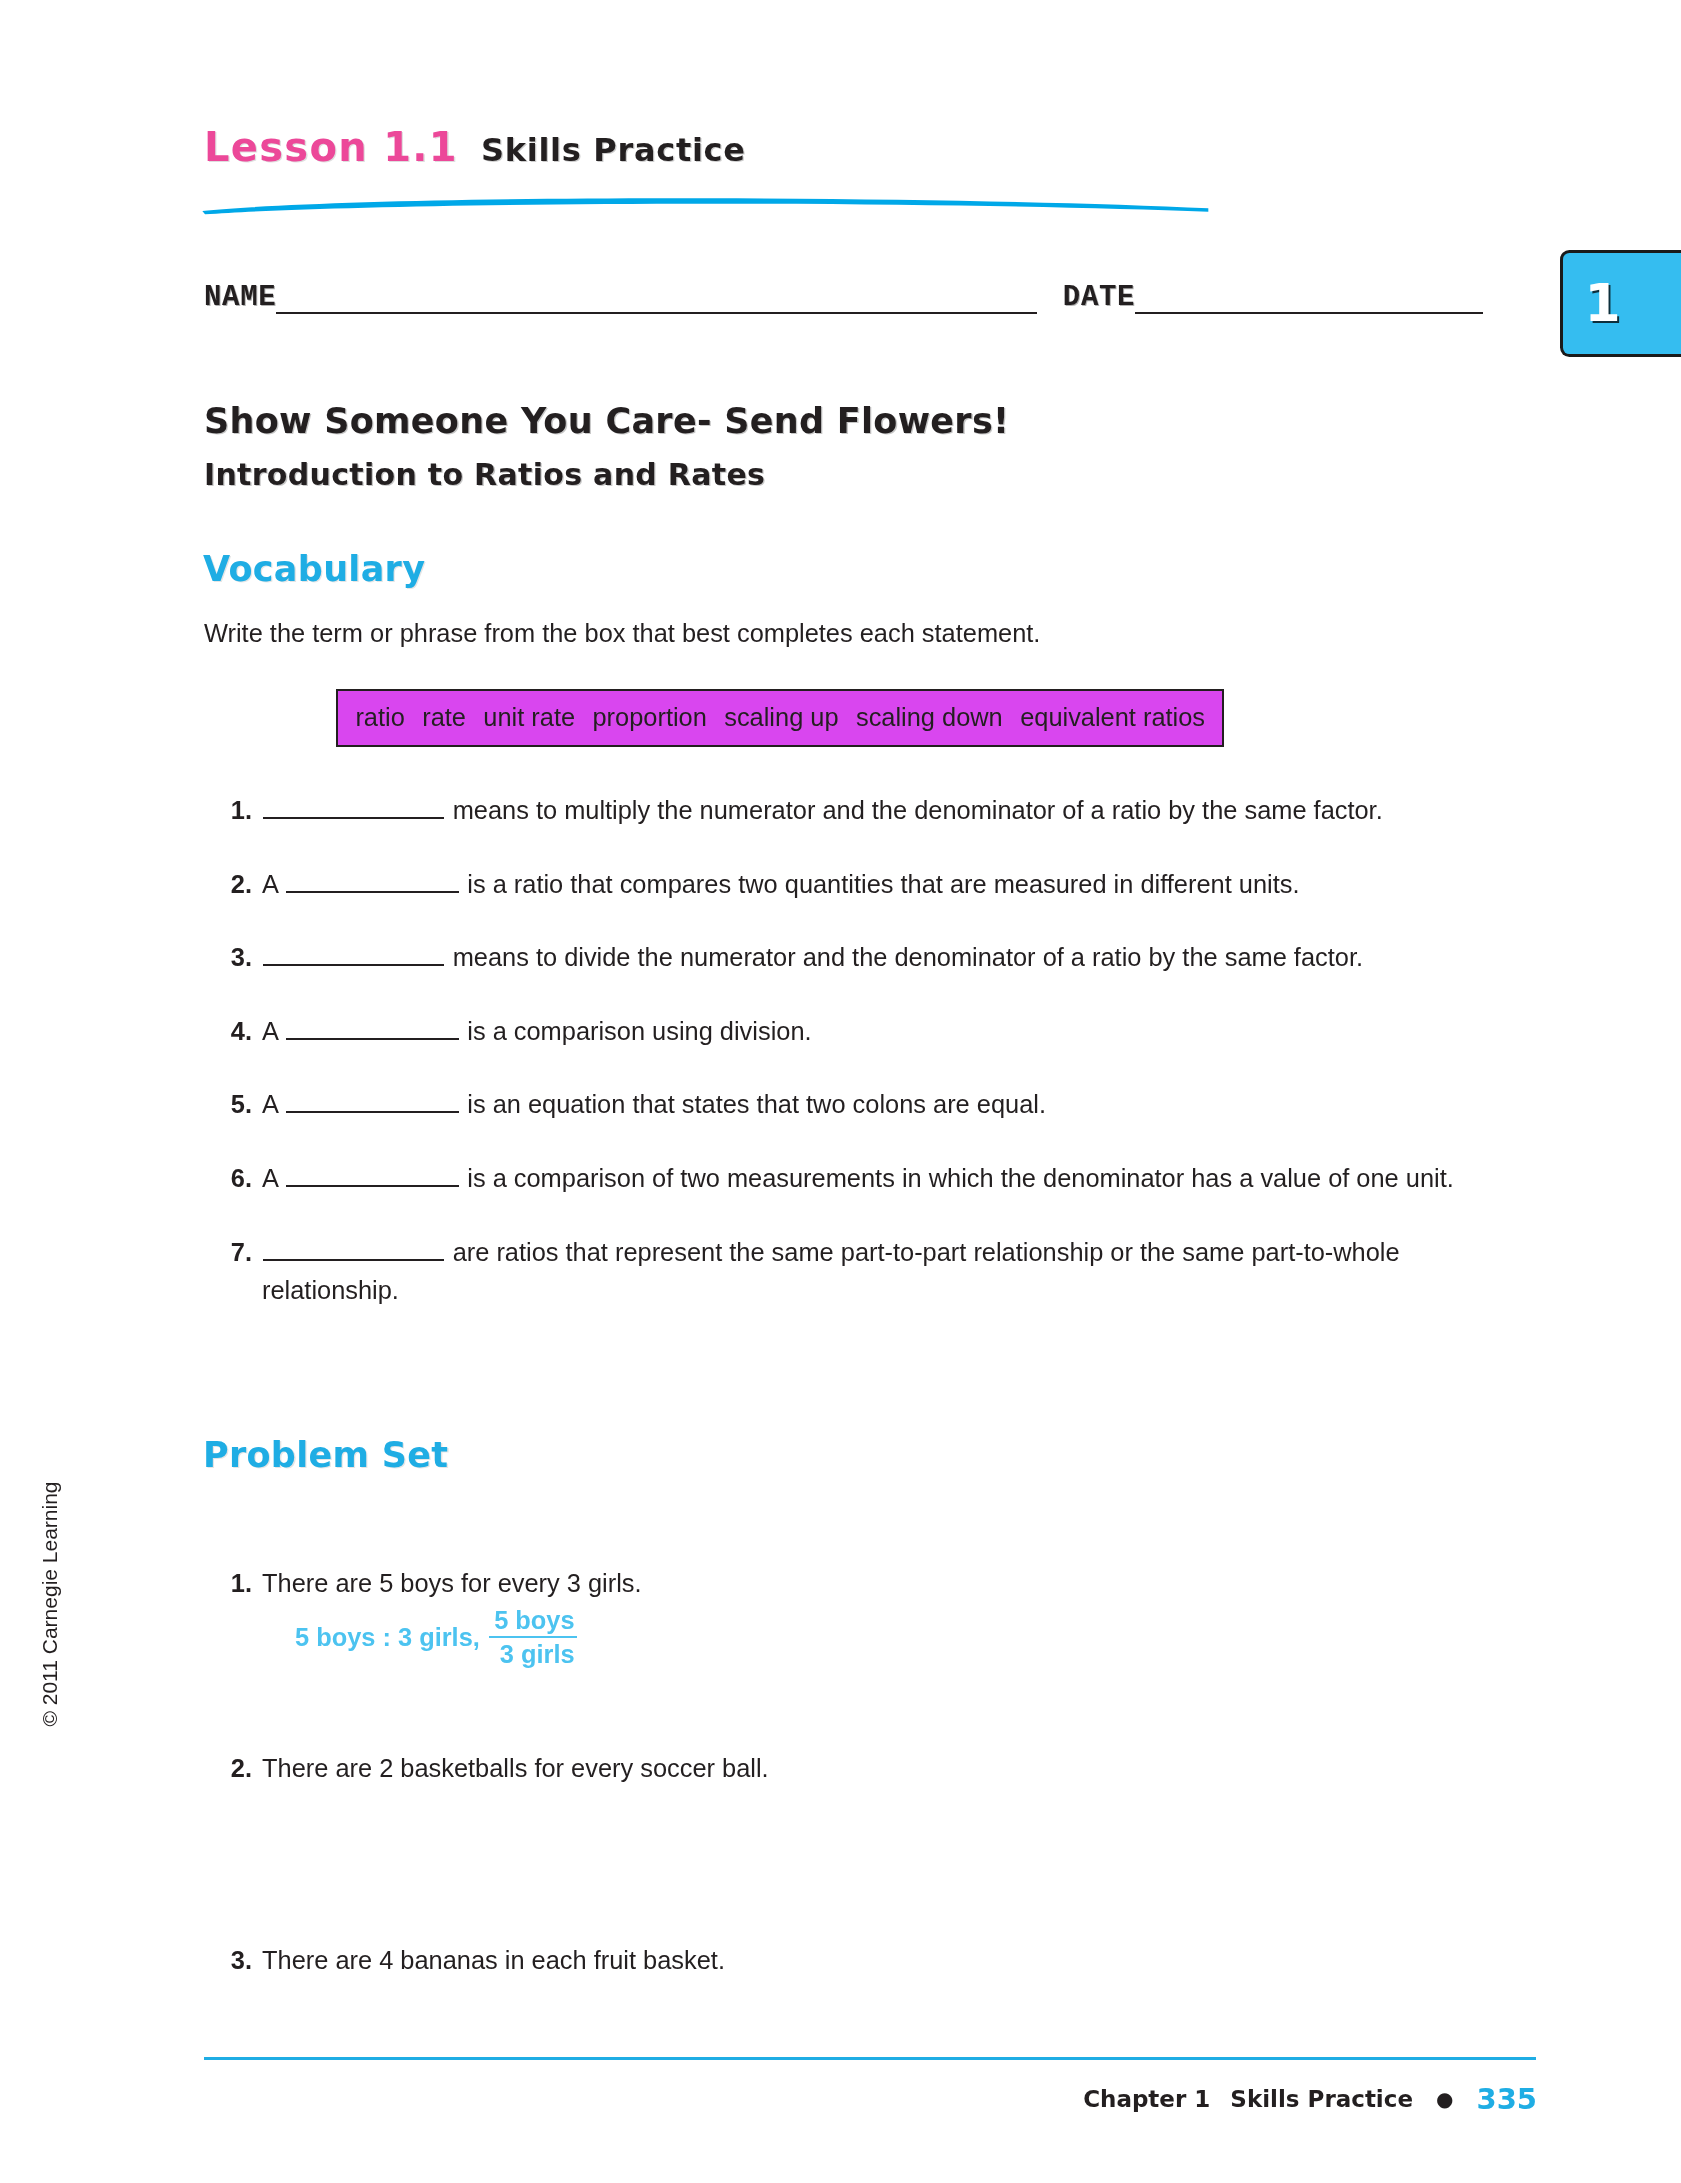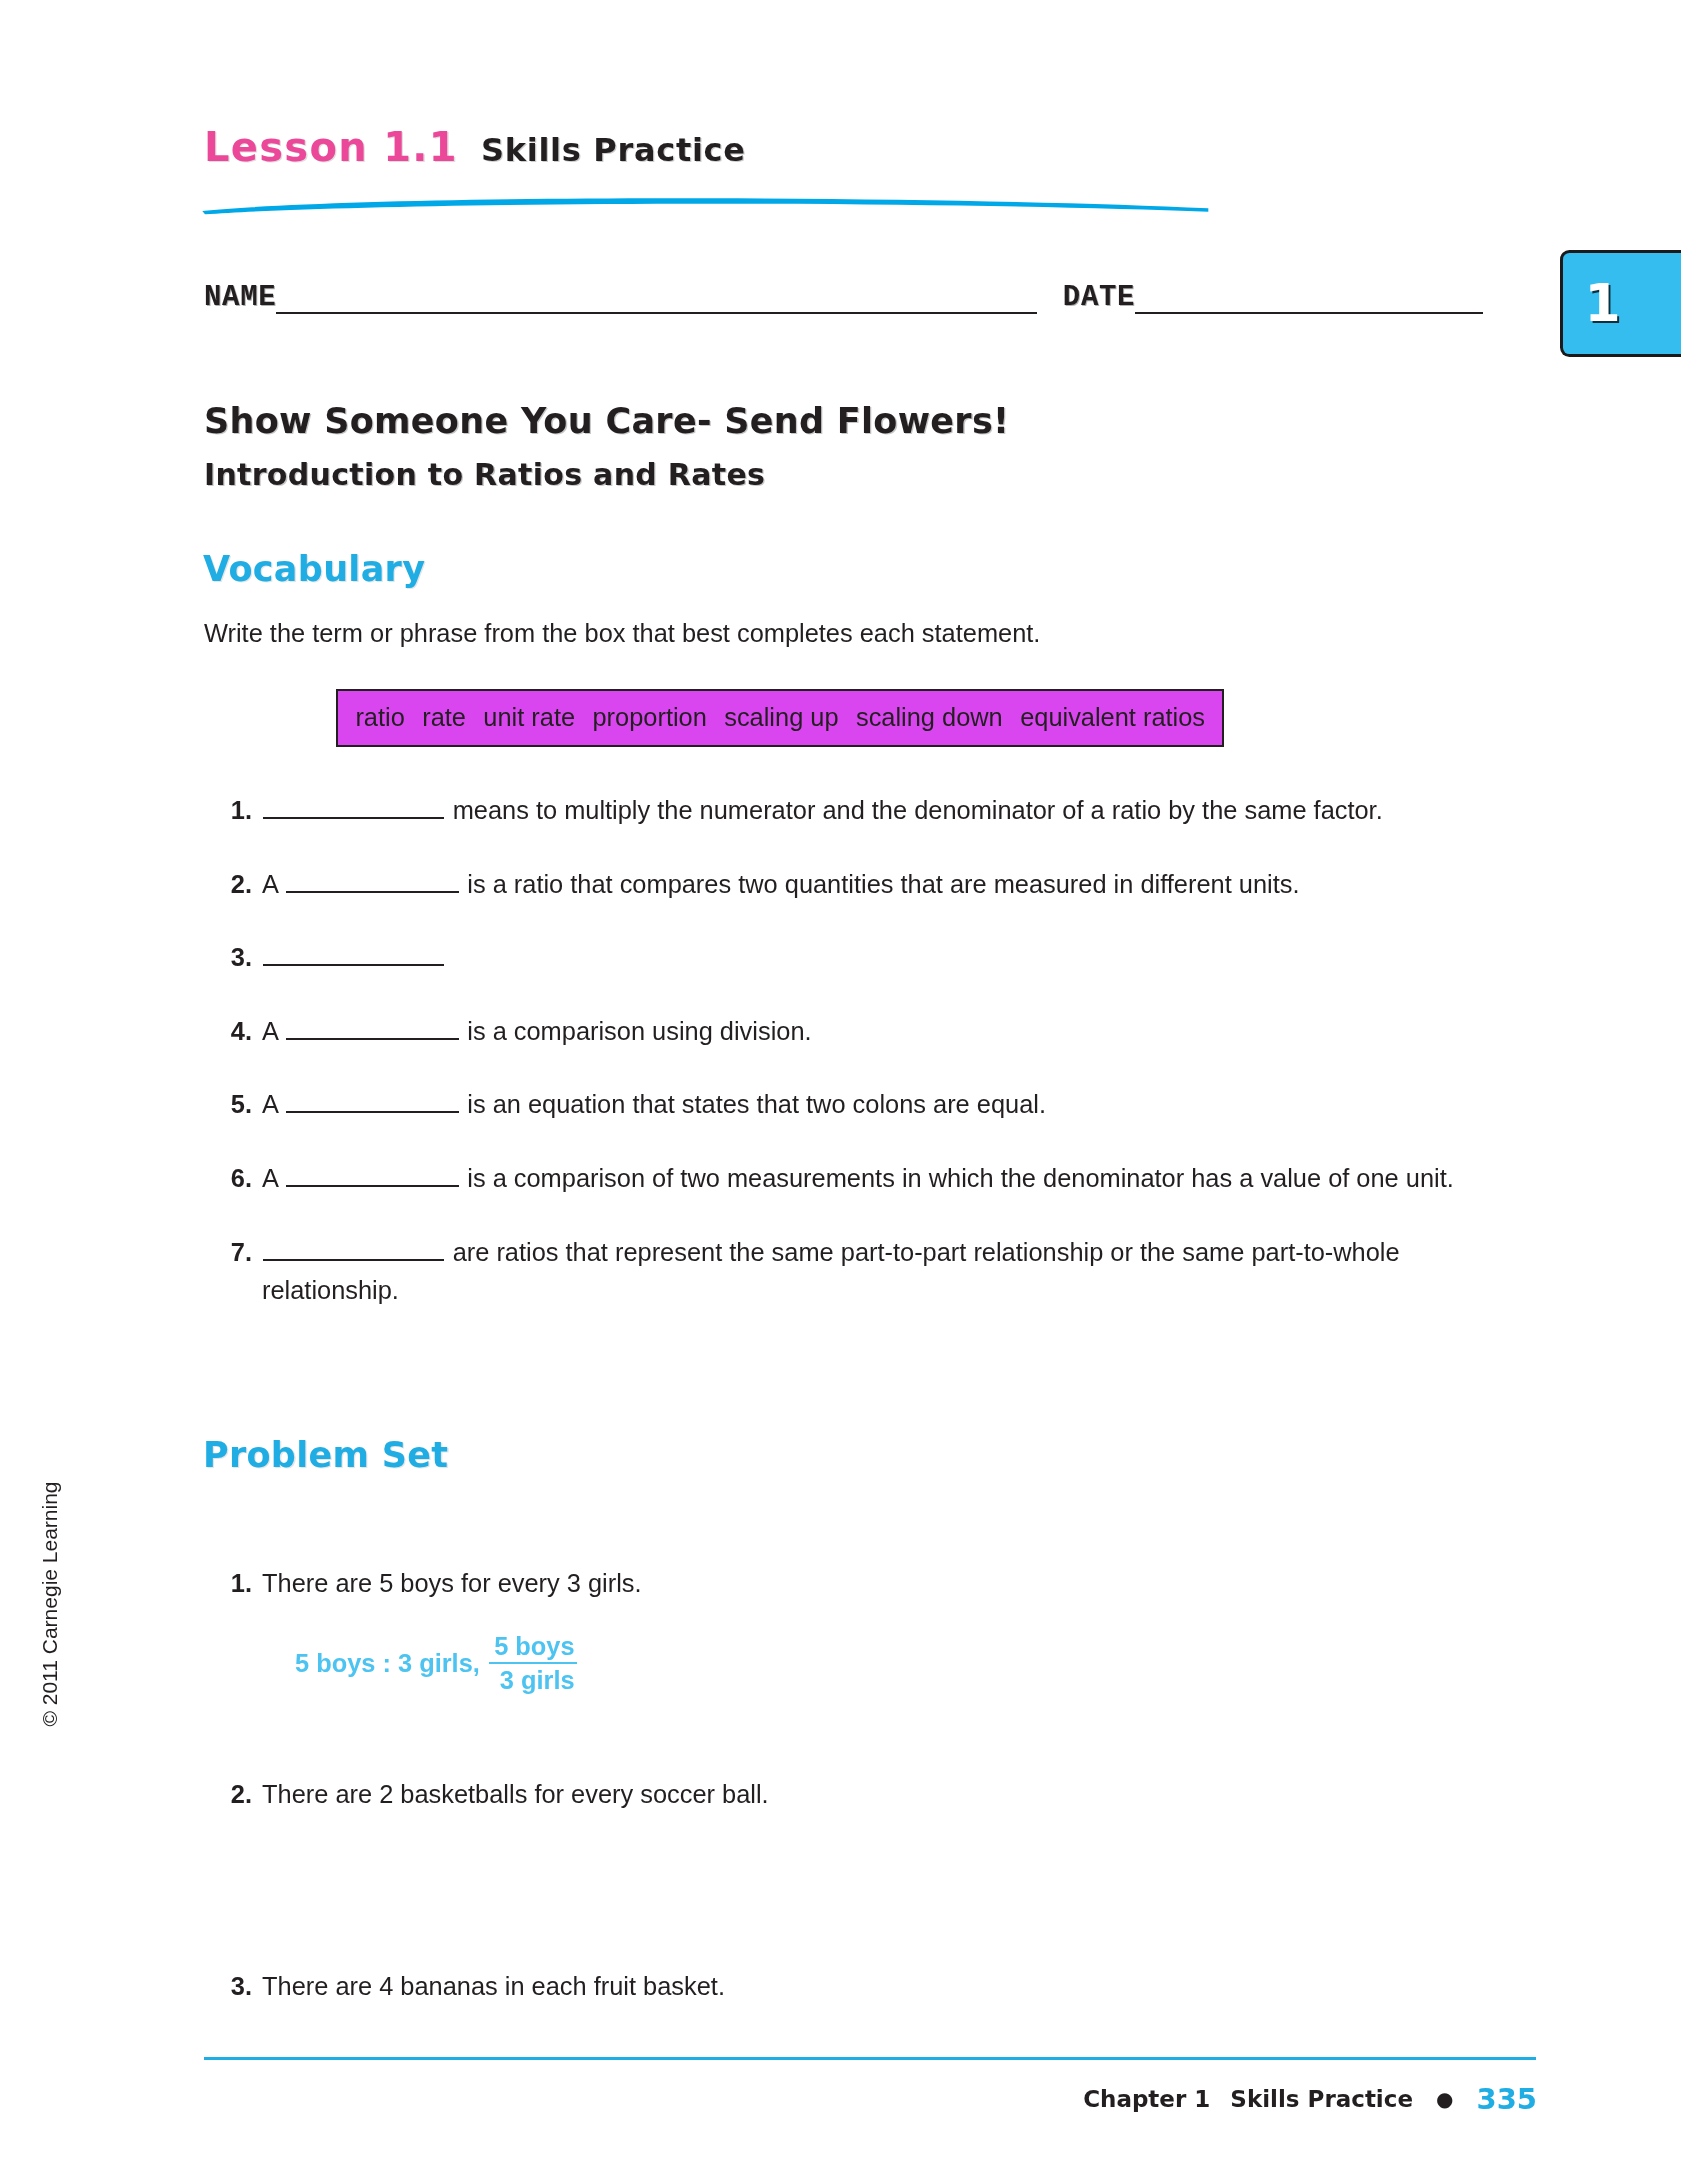--- a/index.html
+++ b/index.html
@@ -212,21 +212,21 @@
   .blank.w2 { width: 181px; }
 
   .vocab-gap { height: 35px; }
   .pset-gap  { height: 25.4px; }
 
   
   .answer {
     color: #4cc3f0;
     font-size: 25.4px;
     font-weight: bold;
-    margin-top: 29px;
+    margin-top: 3px;
     margin-left: 33px;
     display: flex;
     align-items: center;
     white-space: nowrap;
   }
   .answer-colon { display: inline-block; }
   .frac {
     display: inline-flex;
     flex-direction: column;
     align-items: flex-end;
@@ -323,21 +323,21 @@
         <span class="qtext"><span class="blank w2"></span><span> means to multiply the numerator and the denominator of a ratio by the same factor.</span></span>
       </div>
       <div class="vocab-gap"></div>
       <div class="qitem">
         <span class="qnum">2.</span>
         <span class="qtext"><span>A </span><span class="blank w1"></span><span> is a ratio that compares two quantities that are measured in different units.</span></span>
       </div>
       <div class="vocab-gap"></div>
       <div class="qitem">
         <span class="qnum">3.</span>
-        <span class="qtext"><span class="blank w2"></span></span>
+        <span class="qtext"><span class="blank w2"></span><span> means to divide the numerator and the denominator of a ratio by the same factor.</span></span>
       </div>
       <div class="vocab-gap"></div>
       <div class="qitem">
         <span class="qnum">4.</span>
         <span class="qtext"><span>A </span><span class="blank w1"></span><span> is a comparison using division.</span></span>
       </div>
       <div class="vocab-gap"></div>
       <div class="qitem">
         <span class="qnum">5.</span>
         <span class="qtext"><span>A </span><span class="blank w1"></span><span> is an equation that states that two colons are equal.</span></span>

